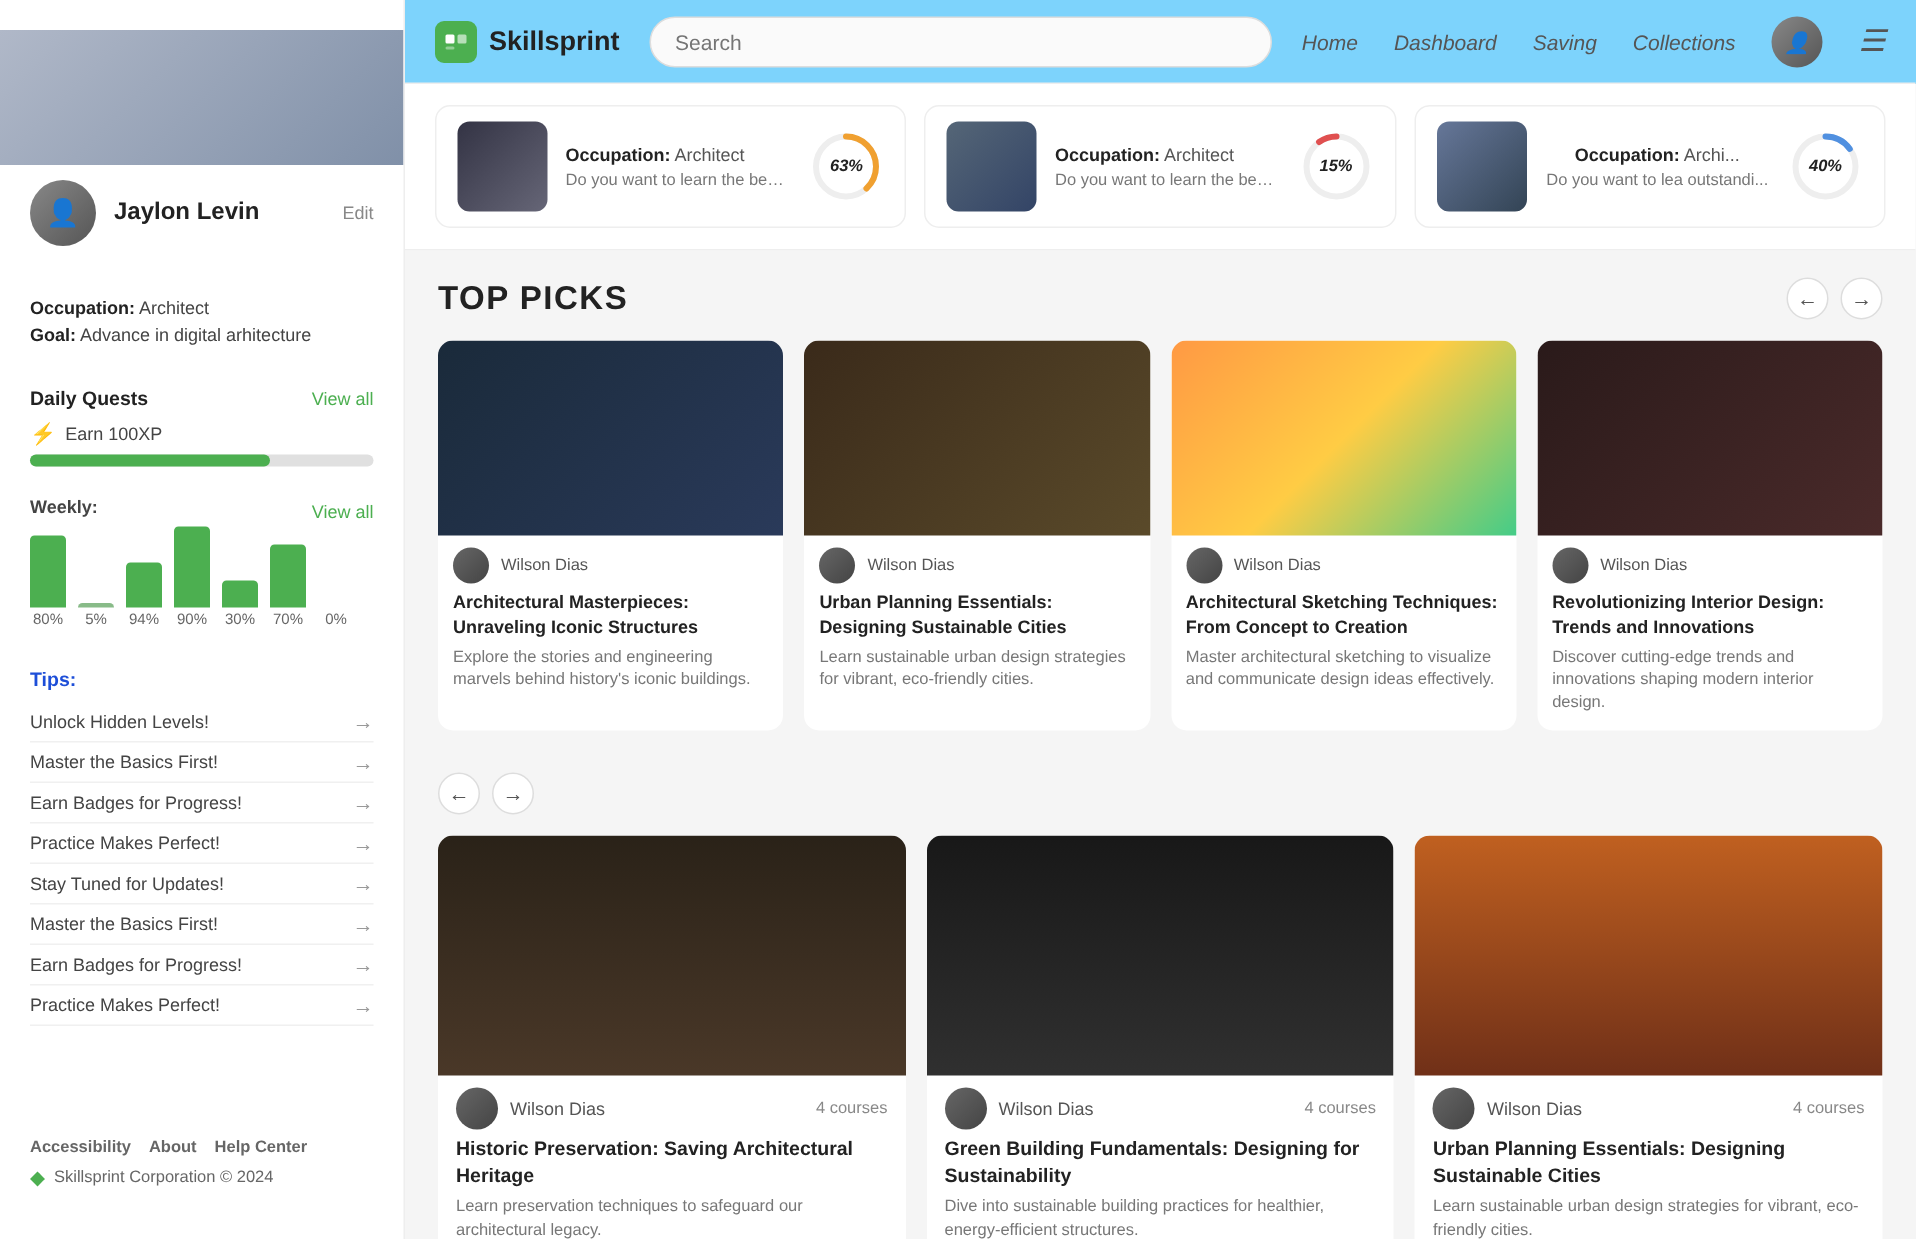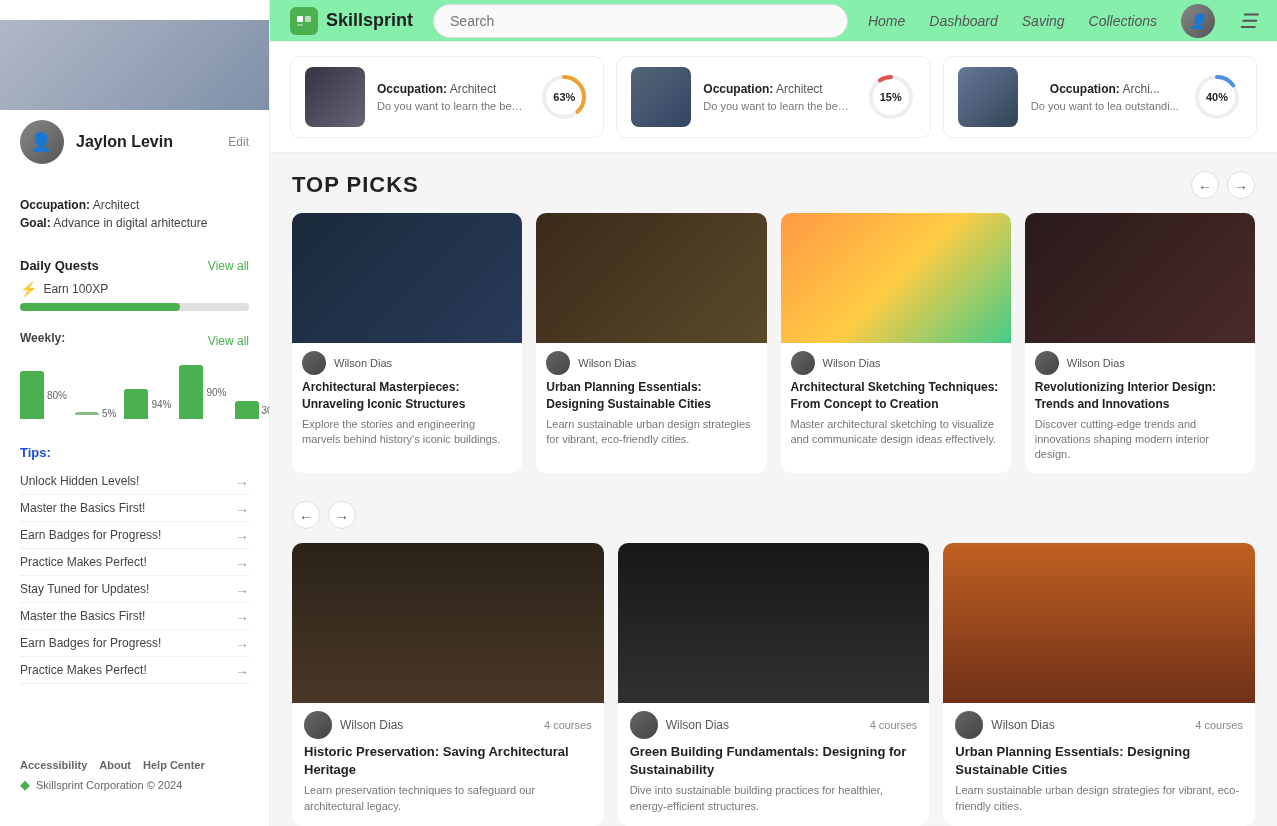--- a/index.html
+++ b/index.html
@@ -26,61 +26,61 @@
     .view-all-link { font-size: 12px; color: #4CAF50; cursor: pointer; text-decoration: none; }
 
     .quest-item { display: flex; align-items: center; gap: 6px; font-size: 12px; color: #444; margin-bottom: 6px; }
     .quest-icon { color: #f0c040; font-size: 14px; }
     .progress-bar-outer { height: 8px; background: #e0e0e0; border-radius: 4px; margin-top: 4px; }
     .progress-bar-inner { height: 8px; background: #4CAF50; border-radius: 4px; }
 
     .weekly-label { font-size: 12px; color: #444; display: flex; justify-content: space-between; margin-bottom: 6px; }
     .weekly-label span { font-weight: 700; }
     .bar-chart { display: flex; align-items: flex-end; gap: 8px; height: 60px; margin-bottom: 6px; }
-    .bar-col { display: flex; align-items: center; gap: 3px; }
+    .bar-col { display: flex; flex-direction: column; align-items: center; gap: 3px; }
     .bar-rect { width: 24px; background: #4CAF50; border-radius: 3px 3px 0 0; }
     .bar-label { font-size: 10px; color: #666; }
 
     .tips-section { padding: 10px 20px; }
     .tips-title { font-size: 13px; font-weight: 700; color: #1d4ed8; margin-bottom: 8px; }
     .tip-item { display: flex; justify-content: space-between; align-items: center; font-size: 12px; color: #444; padding: 5px 0; cursor: pointer; border-bottom: 1px solid #f0f0f0; }
     .tip-arrow { color: #999; font-size: 14px; }
 
     .sidebar-footer { padding: 14px 20px; margin-top: auto; }
     .footer-links { display: flex; gap: 12px; margin-bottom: 6px; }
     .footer-link { font-size: 11px; color: #666; text-decoration: none; cursor: pointer; font-weight: bold; }
     .footer-brand { display: flex; align-items: center; gap: 6px; font-size: 11px; color: #666; }
     .footer-logo-icon { color: #4CAF50; font-size: 13px; }
 
     
     .main { flex: 1; overflow-y: auto; height: 826px; }
 
     
-    .topnav { height: 42px; background: #86efac; display: flex; align-items: center; padding: 0 20px; gap: 20px; border-bottom: 1px solid #eee; position: sticky; top: 0; z-index: 10; }
+    .topnav { height: 56px; background: #7dd3fc; display: flex; align-items: center; padding: 0 20px; gap: 20px; border-bottom: 1px solid #eee; position: sticky; top: 0; z-index: 10; }
     .logo { display: flex; align-items: center; gap: 8px; font-weight: 800; font-size: 18px; color: #222; }
     .logo-icon { width: 28px; height: 28px; background: #4CAF50; border-radius: 6px; display: flex; align-items: center; justify-content: center; }
     .logo-icon svg { width: 18px; height: 18px; }
     .search-bar { flex: 1; max-width: 480px; margin: 0 auto; }
     .search-input { width: 100%; padding: 8px 16px; border: 1px solid #ddd; border-radius: 20px; font-size: 14px; color: #999; background: #fafafa; outline: none; }
     .nav-links { display: flex; align-items: center; gap: 24px; margin-left: auto; font-style: italic; }
     .nav-link { font-size: 14px; color: #555; cursor: pointer; text-decoration: none; font-weight: 500; }
     .nav-avatar { width: 34px; height: 34px; border-radius: 50%; background: linear-gradient(135deg, #888, #555); display: flex; align-items: center; justify-content: center; color: #fff; font-size: 14px; cursor: pointer; }
     .hamburger { cursor: pointer; font-size: 20px; color: #555; }
 
     
     .occ-strip { display: flex; gap: 0; padding: 14px 20px; background: #fff; border-bottom: 1px solid #eee; overflow: hidden; }
     .occ-card { display: flex; align-items: center; gap: 12px; background: #fff; border: 1px solid #eee; border-radius: 10px; padding: 10px 14px; flex: 1; min-width: 0; margin-right: 12px; }
     .occ-card:last-child { margin-right: 0; text-align: center; }
     .occ-thumb { width: 60px; height: 60px; border-radius: 8px; object-fit: cover; flex-shrink: 0; overflow: hidden; }
     .occ-info { flex: 1; min-width: 0; }
     .occ-title { font-size: 12px; color: #555; margin-bottom: 4px; }
     .occ-title strong { color: #222; }
     .occ-desc { font-size: 11px; color: #777; white-space: nowrap; overflow: hidden; text-overflow: ellipsis; }
     .occ-progress { flex-shrink: 0; position: relative; width: 50px; height: 50px; }
-    .occ-pct { position: absolute; inset: 0; display: flex; align-items: center; justify-content: center; font-size: 11px; font-weight: 700; color: #222; }
+    .occ-pct { position: absolute; inset: 0; display: flex; align-items: center; justify-content: center; font-size: 11px; font-weight: 700; color: #222; font-style: italic; }
 
     
     .content { padding: 18px 22px; }
 
     .section-header { display: flex; align-items: center; justify-content: space-between; margin-bottom: 14px; }
     .section-title { font-size: 22px; font-weight: 900; color: #222; letter-spacing: 1px; text-transform: uppercase; }
     .nav-arrows { display: flex; gap: 8px; }
     .nav-arrow { width: 28px; height: 28px; border-radius: 50%; border: 1px solid #ddd; background: #fff; cursor: pointer; display: flex; align-items: center; justify-content: center; font-size: 14px; color: #555; }
 
     

